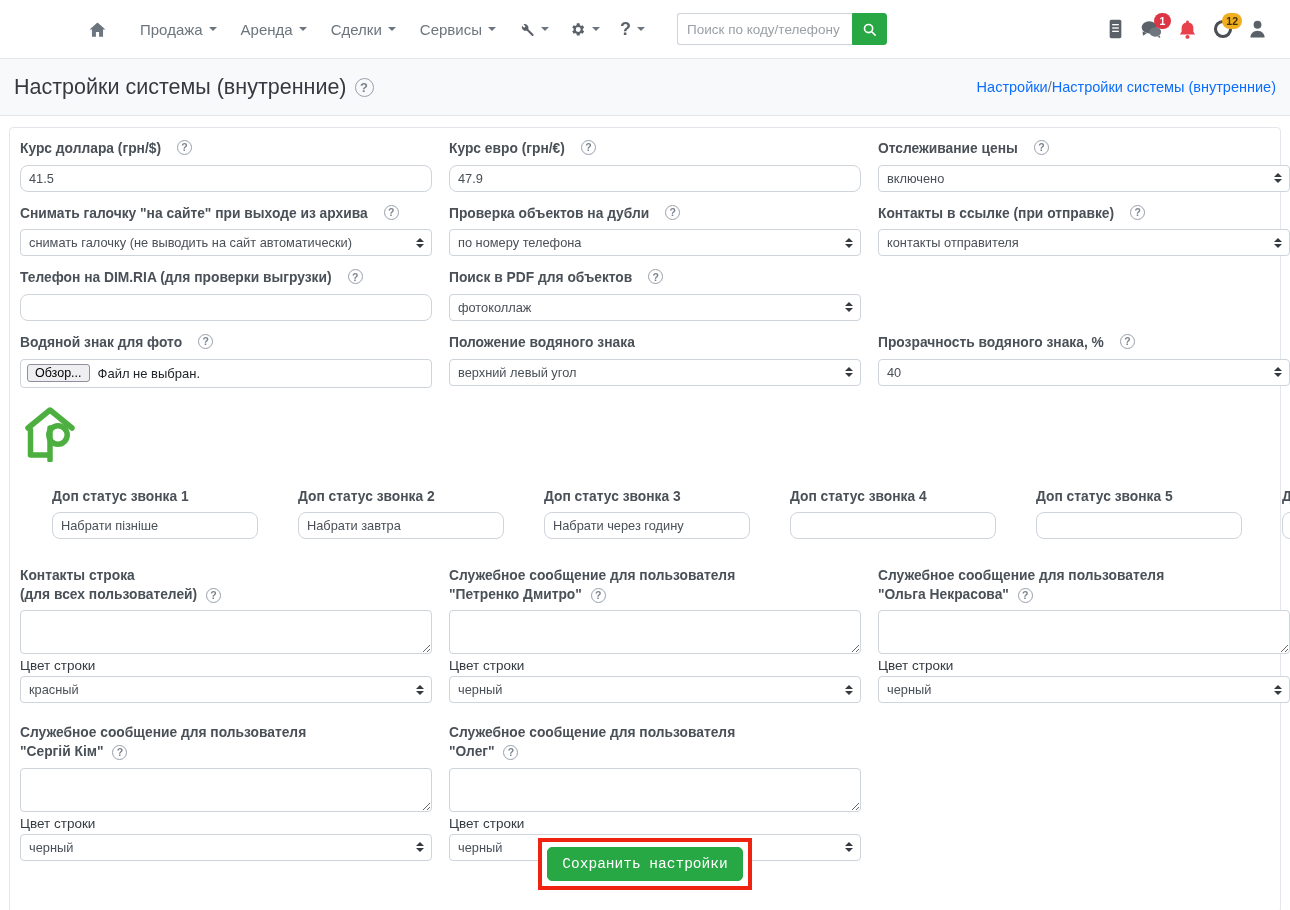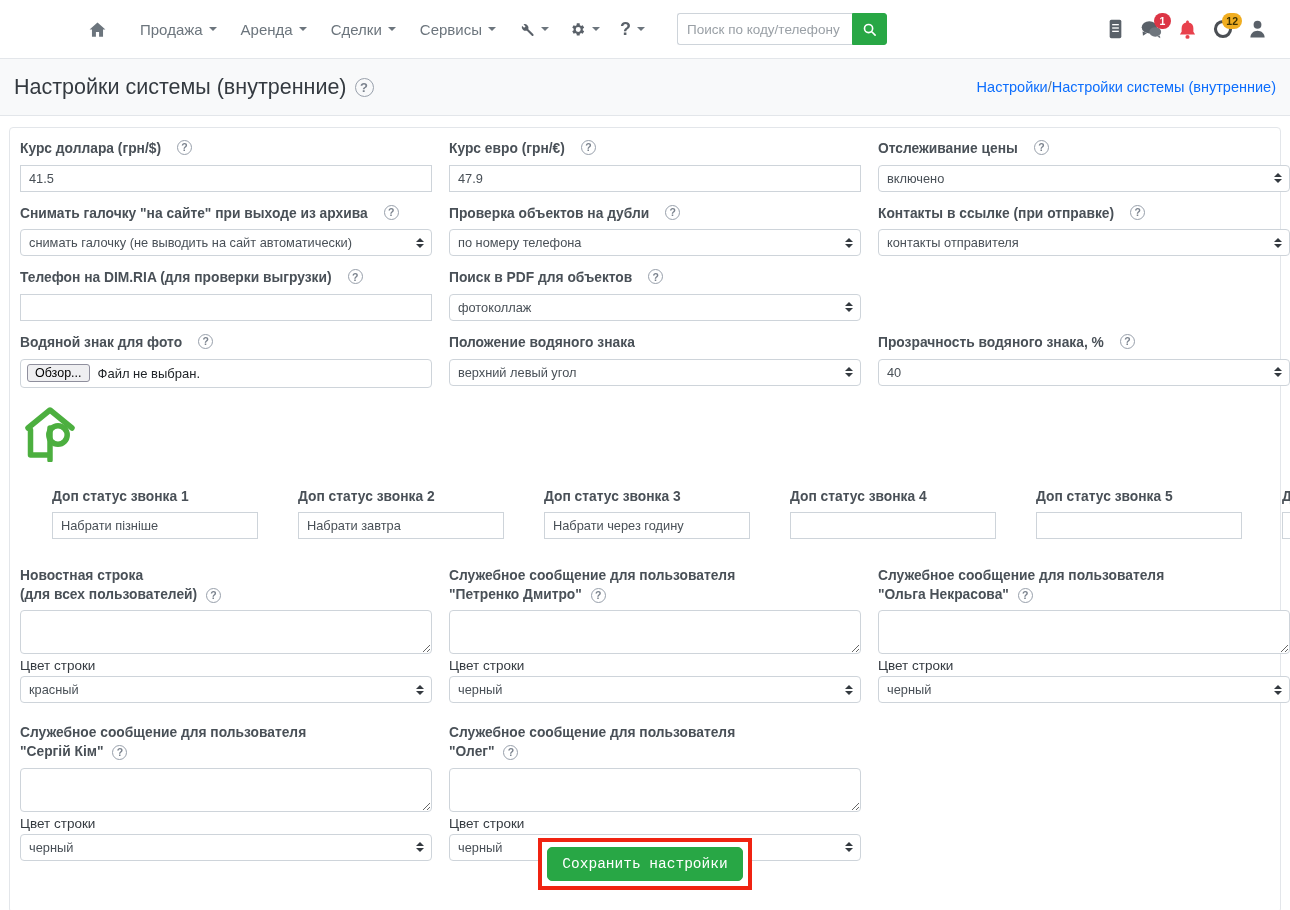--- a/index.html
+++ b/index.html
@@ -185,21 +185,21 @@
   label.fl.two-line {
     display: block;
     white-space: normal;
   }
   label.fl.two-line .help { display:inline-flex; margin-left: 5px; }
 
   .fi {
     width: 100%;
     height: 27px;
     border: 1px solid #ced4da;
-    border-radius: 0;
+    border-radius: 8px;
     padding: 3px 8px;
     font-size: 12.8px;
     color: #495057;
     font-family: inherit;
     background: #fff;
     outline: none;
   }
 
   .fs {
     width: 100%;
@@ -636,21 +636,21 @@
       <label class="fl">
           <span>Доп статус звонка 6</span>
         </label>
       <input class="fi" type="text" value="" style="">
     </div>
   </div>
 
   <div class="row" style="margin-top:28px">
     <div class="col">
       <label class="fl two-line">
-        <span>Новостная строка</span><br>
+        <span>Контакты строка</span><br>
         <span>(для всех пользователей)</span>
         <span class="help">?</span>
       </label>
       <textarea class="ta" style=""></textarea>
       <label class="sub">Цвет строки</label>
       <div class="selwrap">
         <select class="fs">
           <option>красный</option>
         </select>
         <span class="updown">

